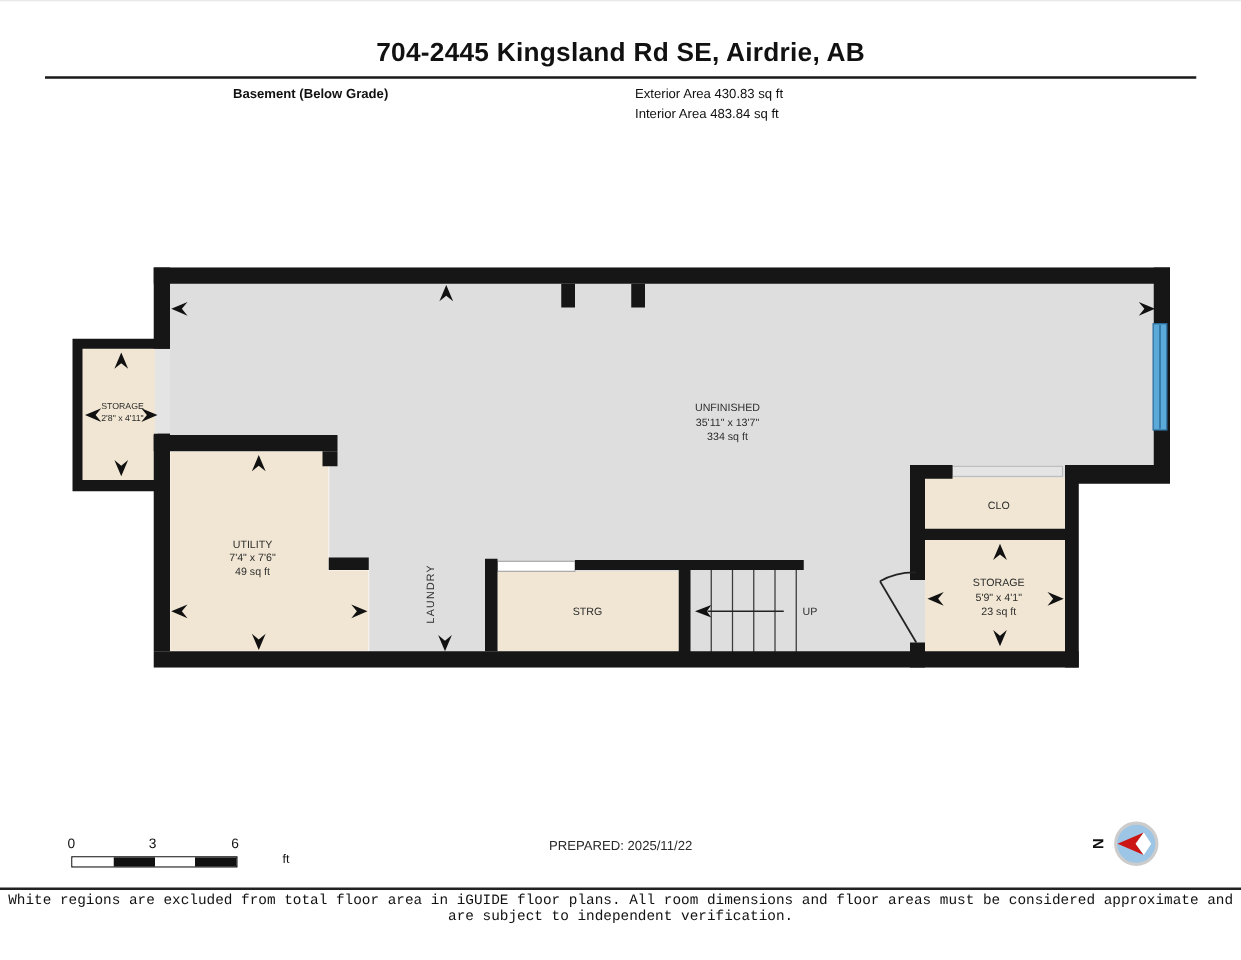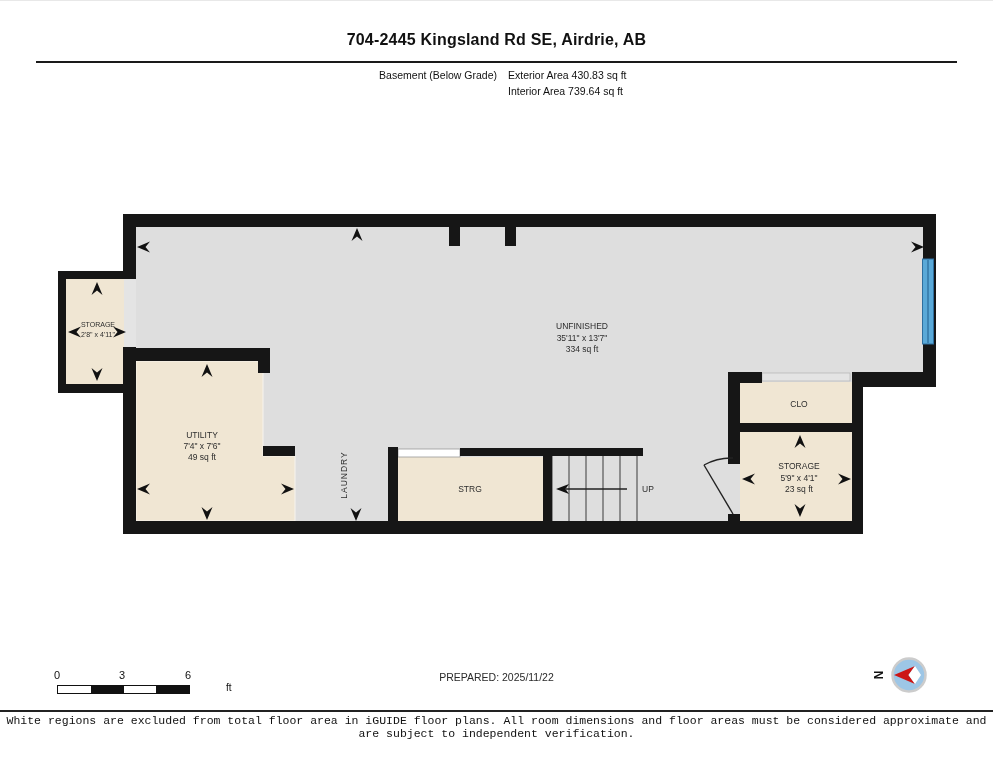--- a/index.html
+++ b/index.html
@@ -1,21 +1,21 @@
 <!DOCTYPE html>
 <html><head>
 <meta charset="utf-8">
 <style>
   html,body{margin:0;padding:0;background:#fff;}
   .page{position:relative;width:993px;height:768px;background:#ffffff;overflow:hidden;
         font-family:"Liberation Sans",sans-serif;color:#111;border-top:1px solid #e8e8e8;}
   .abs{position:absolute;}
-  .title{top:30px;left:0;width:993px;text-align:center;font-size:16px;font-weight:bold;letter-spacing:.2px;}
+  .title{top:30px;left:0;width:993px;text-align:center;font-size:21px;font-weight:bold;letter-spacing:.2px;}
   .rule-top{top:60px;left:36px;width:921px;border-top:2px solid #1a1a1a;}
-  .floor-label{top:68px;left:0;width:497px;text-align:right;font-size:10.5px;font-weight:normal;}
+  .floor-label{top:68px;left:0;width:497px;text-align:center;font-size:10.5px;font-weight:bold;}
   .area-line1{top:68px;left:508px;font-size:10.5px;}
   .area-line2{top:84px;left:508px;font-size:10.5px;}
   .plan-svg{top:0;left:0;}
   .w{fill:#161616;}
   .rlabel{font-size:8.5px;fill:#2d2d2d;text-anchor:middle;font-family:"Liberation Sans",sans-serif;}
   .rsmall{font-size:7px;}
   .scale-num{top:668px;font-size:11px;transform:translateX(-50%);}
   .scale-bar{top:684px;left:57px;width:131px;height:7px;border:1px solid #111;display:flex;box-sizing:content-box;}
   .scale-bar span{flex:1 1 25%;height:100%;}
   .seg-w{background:#ffffff;} .seg-b{background:#111111;}
@@ -28,21 +28,21 @@
 </style>
 </head>
 <body>
 
 <div class="page">
 
   <div class="abs title">704-2445 Kingsland Rd SE, Airdrie, AB</div>
   <div class="abs rule-top"></div>
   <div class="abs floor-label">Basement (Below Grade)</div>
   <div class="abs area-line1">Exterior Area 430.83 sq ft</div>
-  <div class="abs area-line2">Interior Area 739.64 sq ft</div>
+  <div class="abs area-line2">Interior Area 483.84 sq ft</div>
 
   <svg class="abs plan-svg" width="993" height="768" viewBox="0 0 993 768">
     <defs>
       <path id="dim-arrow" d="M0,-7 L5.5,6 L0,1.5 L-5.5,6 Z"></path>
     </defs>
 
     <polygon points="123,213 936,213 936,383 863,383 863,533 123,533" fill="#dedede"></polygon>
 
     <rect class="w" x="58" y="270" width="78" height="122"></rect>
     <rect x="66" y="278" width="60" height="105" fill="#f0e6d3"></rect>

